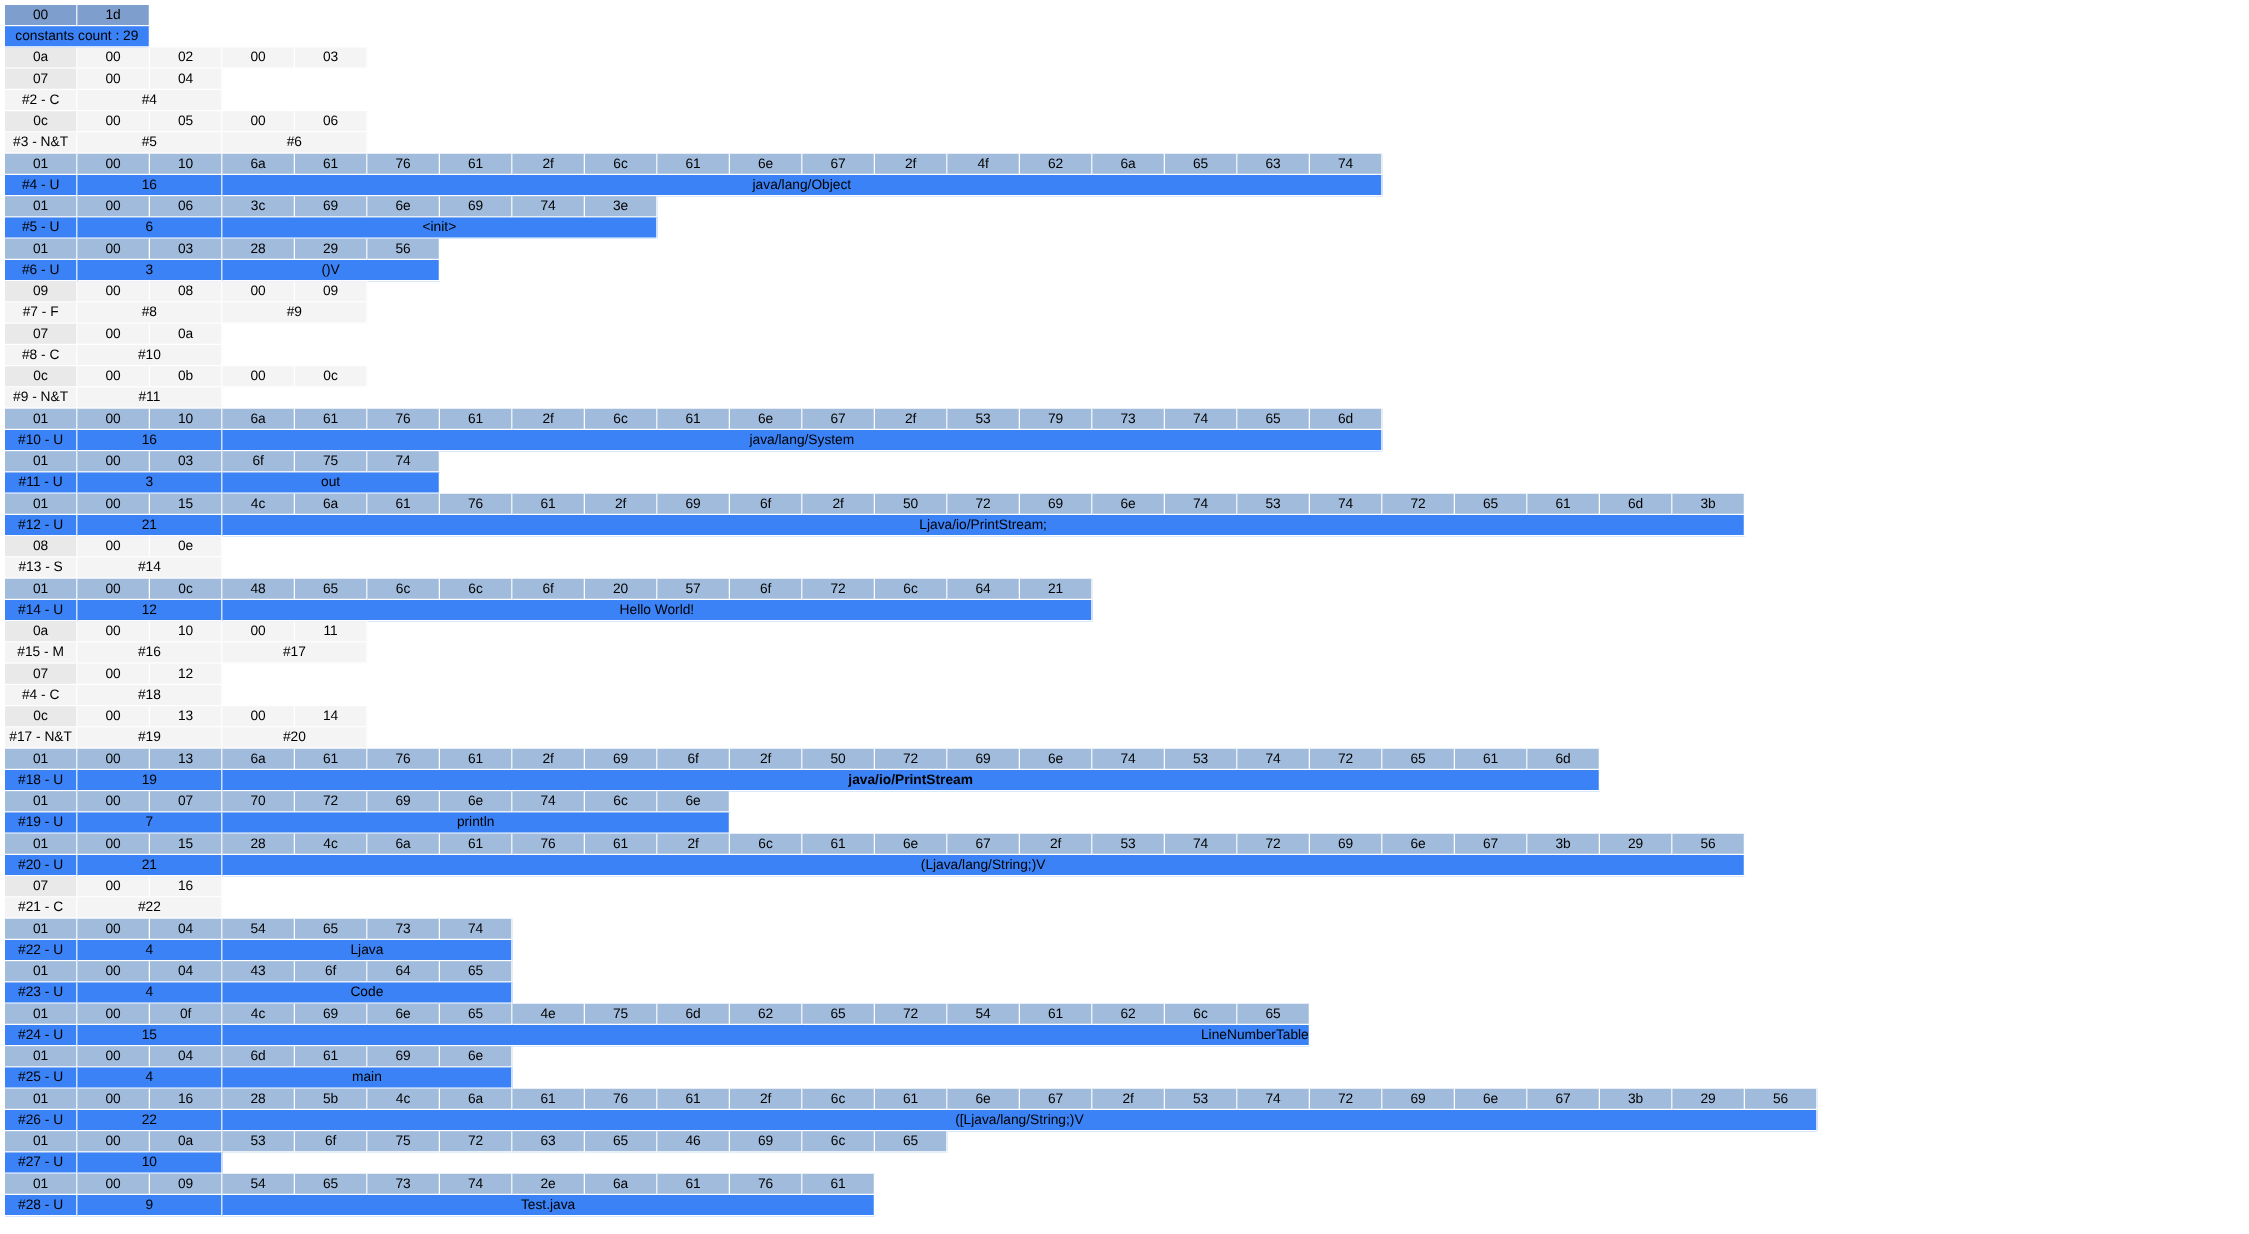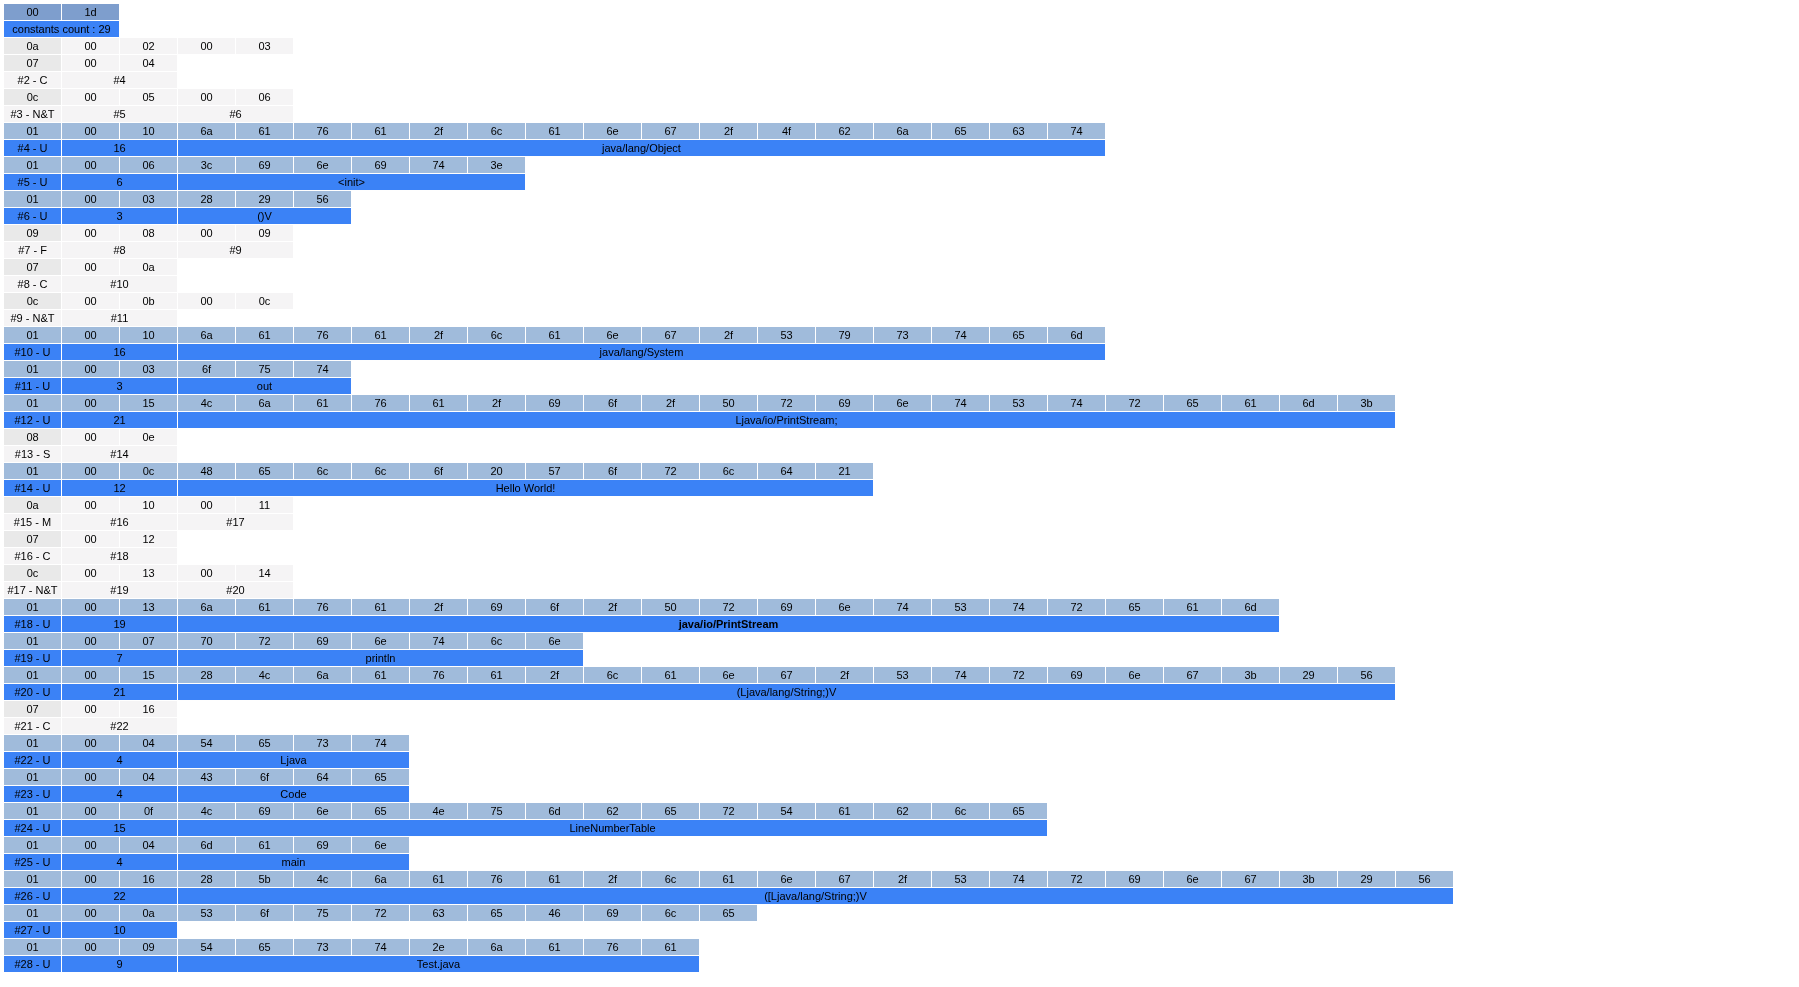--- a/index.html
+++ b/index.html
@@ -268,21 +268,21 @@
       <div class="cell ltgray">#15 - M</div>
       <div class="cell ltgray" style="width: 116px;">#16</div>
       <div class="cell ltgray" style="width: 116px;">#17</div>
     </div>
     <div class="row">
       <div class="cell gray">07</div>
       <div class="cell ltgray">00</div>
       <div class="cell ltgray">12</div>
     </div>
     <div class="row">
-      <div class="cell ltgray">#16 - C</div>
+      <div class="cell ltgray">#4 - C</div>
       <div class="cell ltgray" style="width: 116px;">#18</div>
     </div>
     <div class="row">
       <div class="cell gray">0c</div>
       <div class="cell ltgray">00</div>
       <div class="cell ltgray">13</div>
       <div class="cell ltgray">00</div>
       <div class="cell ltgray">14</div>
     </div>
     <div class="row">
@@ -420,21 +420,21 @@
       <div class="cell blue">72</div>
       <div class="cell blue">54</div>
       <div class="cell blue">61</div>
       <div class="cell blue">62</div>
       <div class="cell blue">6c</div>
       <div class="cell blue">65</div>
     </div>
     <div class="row">
       <div class="cell ltblue">#24 - U</div>
       <div class="cell ltblue" style="width: 116px;">15</div>
-      <div class="cell ltblue" style="width: 870px;">LineNumberTable</div>
+      <div class="cell ltblue" style="width: 870px; text-align: right;">LineNumberTable</div>
     </div>
     <div class="row">
       <div class="cell blue">01</div>
       <div class="cell blue">00</div>
       <div class="cell blue">04</div>
       <div class="cell blue">6d</div>
       <div class="cell blue">61</div>
       <div class="cell blue">69</div>
       <div class="cell blue">6e</div>
     </div>

